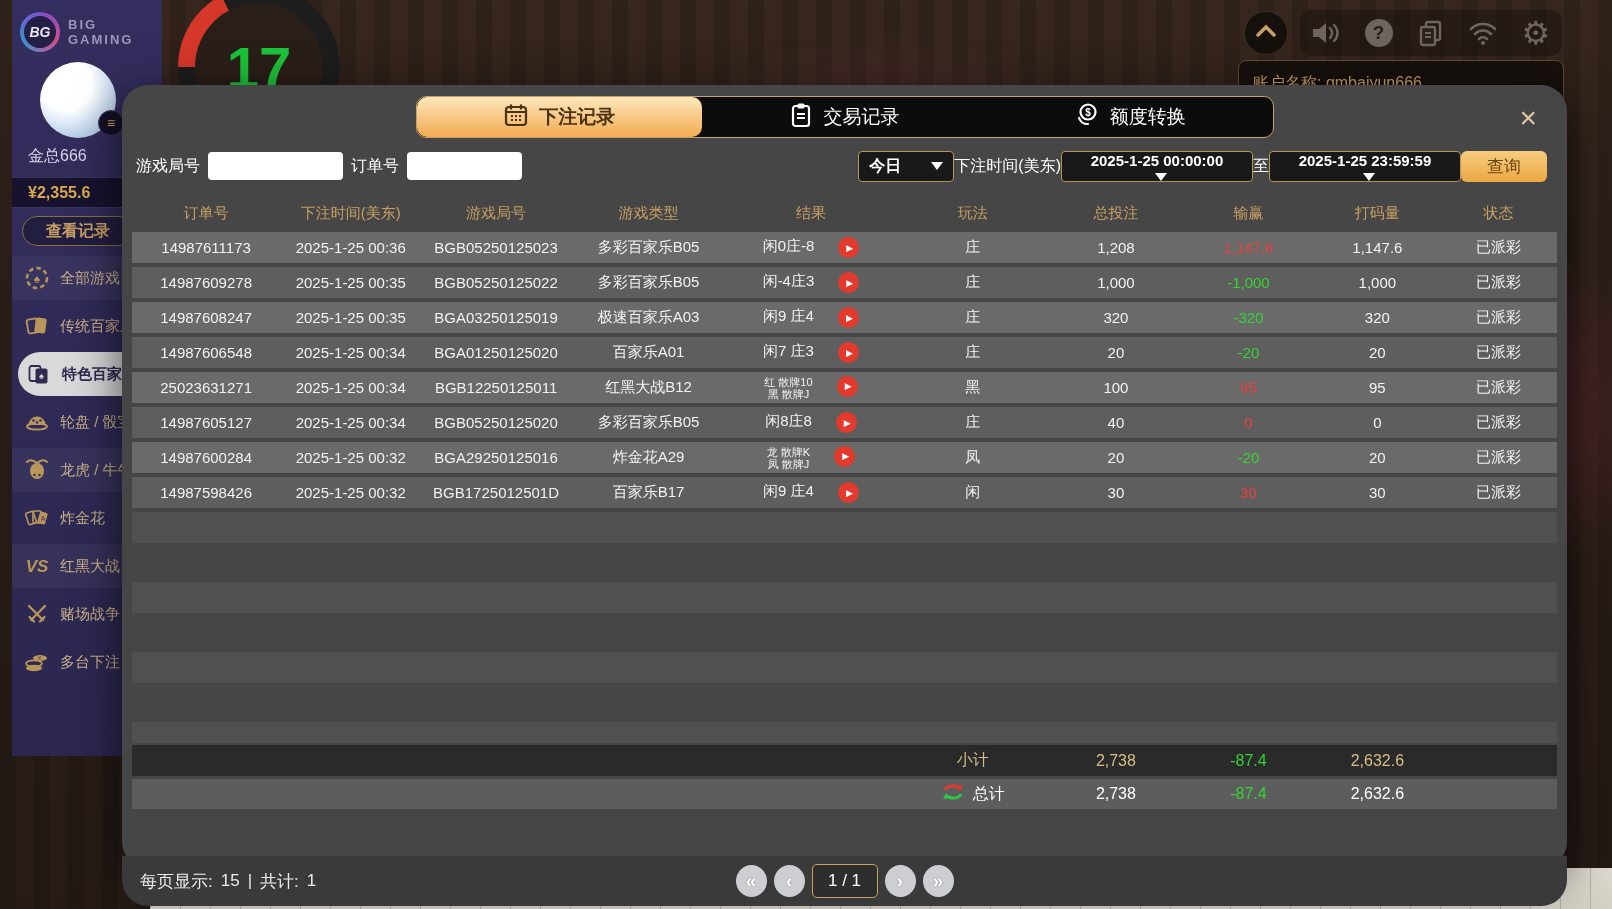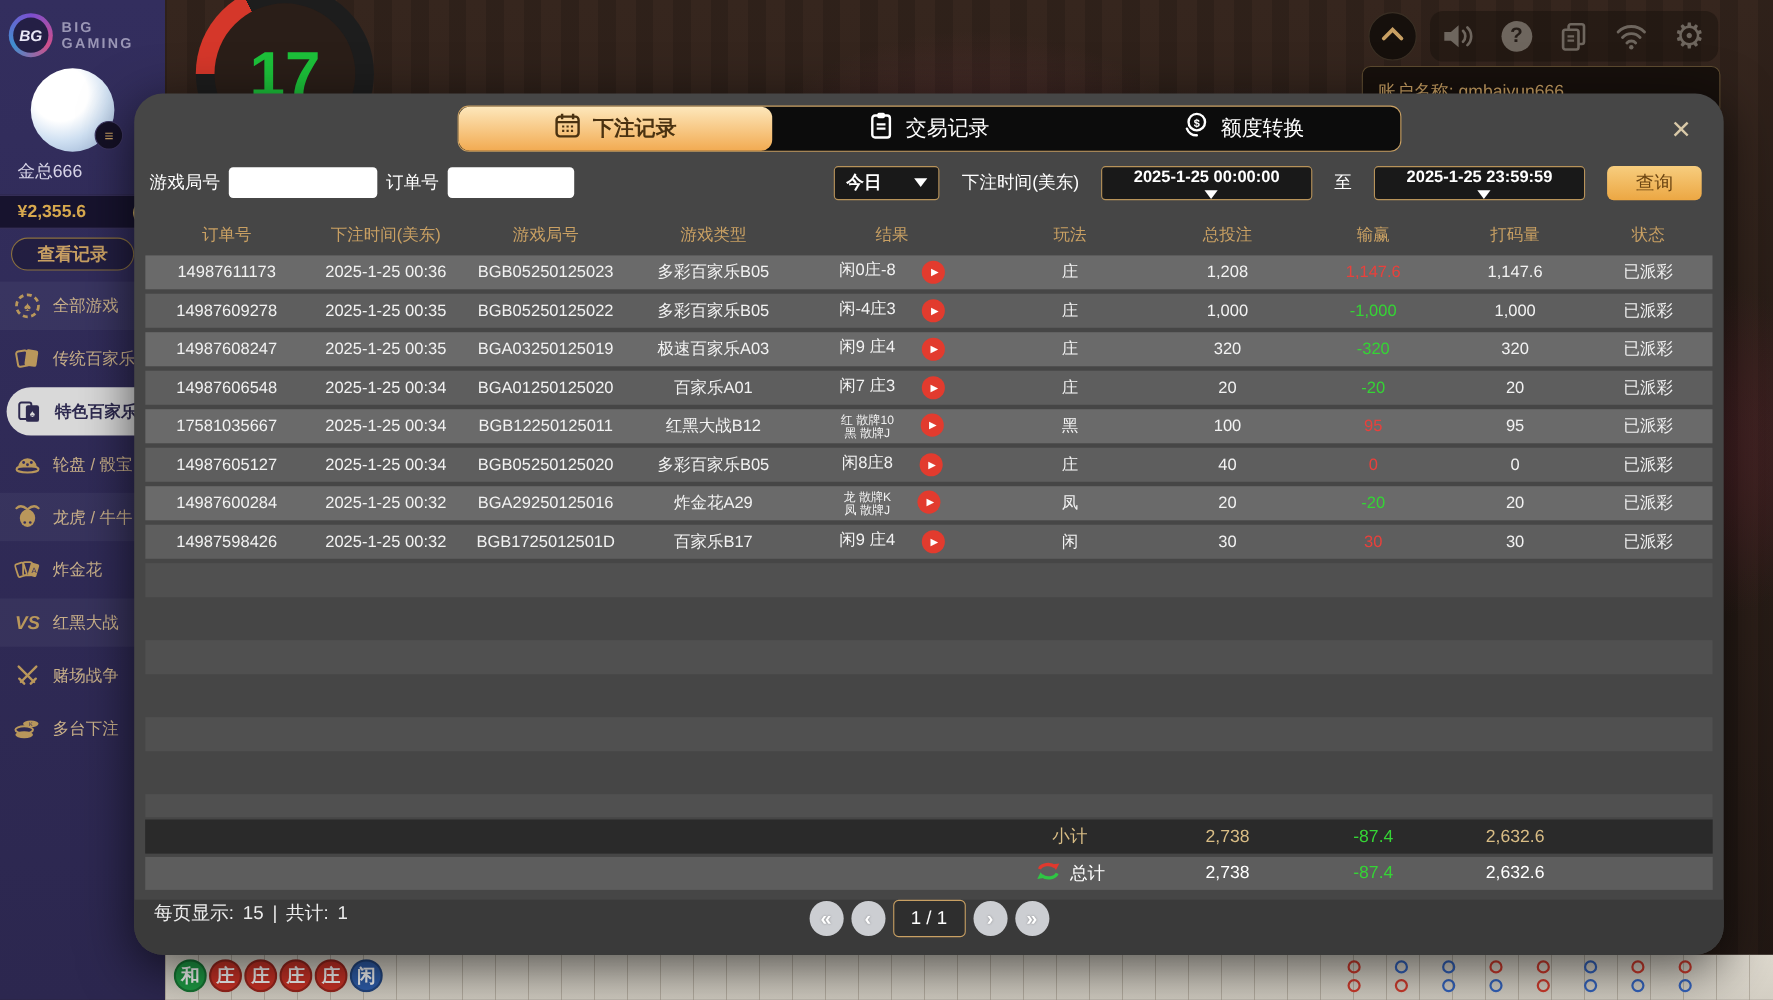--- a/index.html
+++ b/index.html
@@ -45,21 +45,21 @@
     align-items:center; justify-content:center; cursor:pointer; }
   .topbar { left:1300px; top:10px; width:262px; height:46px; z-index:3; border-radius:12px;
     background:rgba(28,20,15,.55); display:flex; align-items:center; justify-content:space-around; }
   .tb-icon { width:36px; height:36px; display:flex; align-items:center; justify-content:center;
     color:#6e665e; cursor:pointer; }
   .help-circ { width:28px; height:28px; border-radius:50%; background:#6e665e; color:#241c17;
     font-weight:bold; font-size:19px; display:flex; align-items:center; justify-content:center; }
   .gear-glyph { font-size:32px; line-height:1; }
 
   
-  .sidebar { left:0; top:0; width:150px; height:909px; z-index:2;
+  .sidebar { left:12px; top:0; width:150px; height:756px; z-index:2;
     background:linear-gradient(#332e5e,#2c274f); }
   .logo-row { display:flex; align-items:center; gap:8px; padding:12px 8px 6px 8px; }
   .logo-badge { width:40px; height:40px; border-radius:50%;
     background:conic-gradient(#7b4fd0,#d04f8a,#3f8fd0,#7b4fd0);
     display:flex; align-items:center; justify-content:center; }
   .logo-badge-in { width:32px; height:32px; border-radius:50%; background:#241f45;
     color:#e8e6f5; font-size:14px; font-weight:bold; font-style:italic;
     display:flex; align-items:center; justify-content:center; }
   .logo-text { color:#9a96b5; font-size:13px; font-weight:bold; letter-spacing:2px; line-height:15px; }
   .avatar-wrap { position:relative; width:76px; height:76px; margin:4px auto 0 28px; }
@@ -97,21 +97,21 @@
     color:#fff; font-size:19px; cursor:pointer; border-radius:10px; }
   .tab.active { background:linear-gradient(#fde7bb,#f2ab52); color:#4a3211; font-weight:bold; }
   .close-btn { position:absolute; right:30px; top:18px; color:#d9c9a8; font-size:30px;
     line-height:1; cursor:pointer; }
 
   .filters { position:absolute; top:64px; left:14px; right:20px; height:34px;
     display:flex; align-items:center; gap:8px; color:#fff; font-size:16px; }
   .filters input { width:135px; height:28px; border:none; border-radius:4px; background:#fff;
     padding:0 8px; font-size:14px; }
   .filters input.short { width:115px; }
-  .f-right { margin-left:auto; display:flex; align-items:center; gap:20px; }
+  .f-right { margin-left:auto; display:flex; align-items:center; gap:0; }
   .select { background:#191919; border:1px solid #b8935a; border-radius:4px; height:31px;
     display:flex; align-items:center; justify-content:space-between; padding:0 10px;
     color:#fff; font-weight:bold; font-size:16px; cursor:pointer; }
   .sel-range { width:96px; } .sel-date { width:192px; font-size:15px;flex-direction:column; }
   .tri { width:0; height:0; border-left:6px solid transparent; border-right:6px solid transparent;
     border-top:8px solid #fff; margin-left:8px; }
   .query-btn { width:86px; height:31px; background:linear-gradient(#f7cd7e,#eca743);
     border:none; border-radius:6px; color:#6b4512; font-weight:normal; font-size:17px; cursor:pointer; }
 
   .grid { display:grid;
@@ -131,22 +131,22 @@
     padding-left:2px; cursor:pointer; flex:0 0 21px; }
   .red { color:#e8413c; } .green { color:#35d435; }
 
   .subrow { position:absolute; top:660px; left:10px; right:10px; height:31px;
     background:#2a2a2a; font-size:16px; }
   .subrow .lab, .subrow .gold { color:#d9bd85; }
   .totrow { position:absolute; top:694px; left:10px; right:10px; height:30px;
     background:#5d5d5d; color:#fff; font-size:16px; }
   .tot-cell { display:flex; align-items:center; justify-content:center; gap:8px; }
 
-  .pagebar { position:absolute; top:733px; left:0; right:0; height:50px; background:#3a3a3a;
-    border-radius:0 0 26px 26px; display:flex; align-items:flex-start; color:#ececec; font-size:17px; }
+  .pagebar { position:absolute; top:771px; left:0; right:0; height:50px; background:#3a3a3a;
+    border-radius:0 0 26px 26px; display:flex; align-items:center; color:#ececec; font-size:17px; }
   .pb-left { margin-left:18px; display:flex; gap:8px; align-items:center; }
   .pager { position:absolute; left:50%; transform:translateX(-50%); display:flex; gap:7px; align-items:center; }
   .pg-btn { width:31px; height:32px; border-radius:50%; background:#ccced2; color:#fff;
     font-size:18px; font-weight:bold; display:flex; align-items:center; justify-content:center;
     cursor:pointer; text-shadow:0 0 2px rgba(0,0,0,.35); }
   .pg-box { width:66px; height:34px; background:#2e2e2e; border:1px solid #c9a063;
     border-radius:5px; color:#fff; font-size:17px; display:flex; align-items:center; justify-content:center; }
 </style>
 </head>
 <body>
@@ -463,21 +463,21 @@
           </span>
       <span class="play-btn">▶</span>
     </div>
     <div>庄</div>
     <div>20</div>
     <div class="green">-20</div>
     <div>20</div>
     <div>已派彩</div>
   </div>
       <div class="trow grid odd">
-    <div>17581035667</div>
+    <div>25023631271</div>
     <div>2025-1-25 00:34</div>
     <div>BGB12250125011</div>
     <div>红黑大战B12</div>
     <div class="result-cell">
       <span class="result-lines small">
             <div>红 散牌10</div>
             <div>黑 散牌J</div>
           </span>
       <span class="play-btn">▶</span>
     </div>

